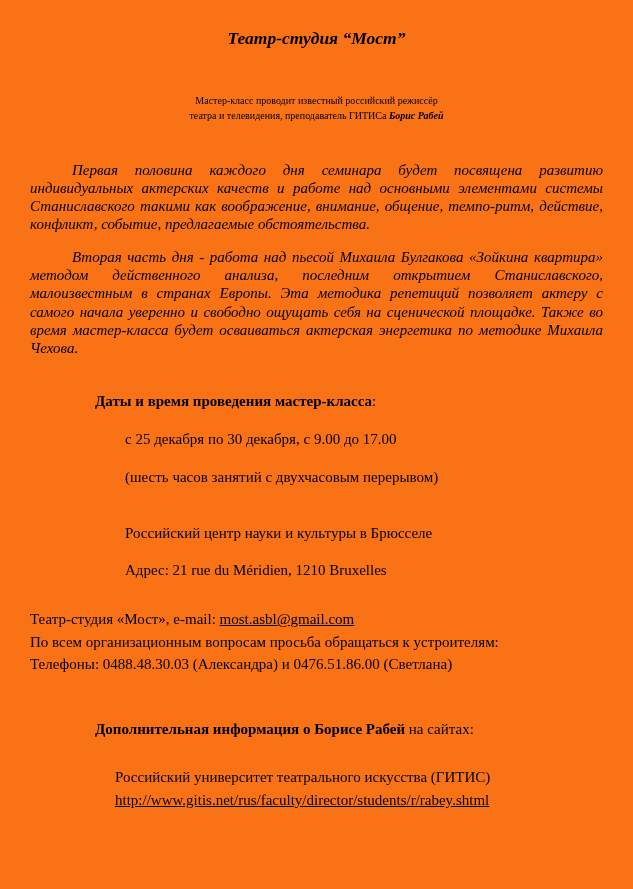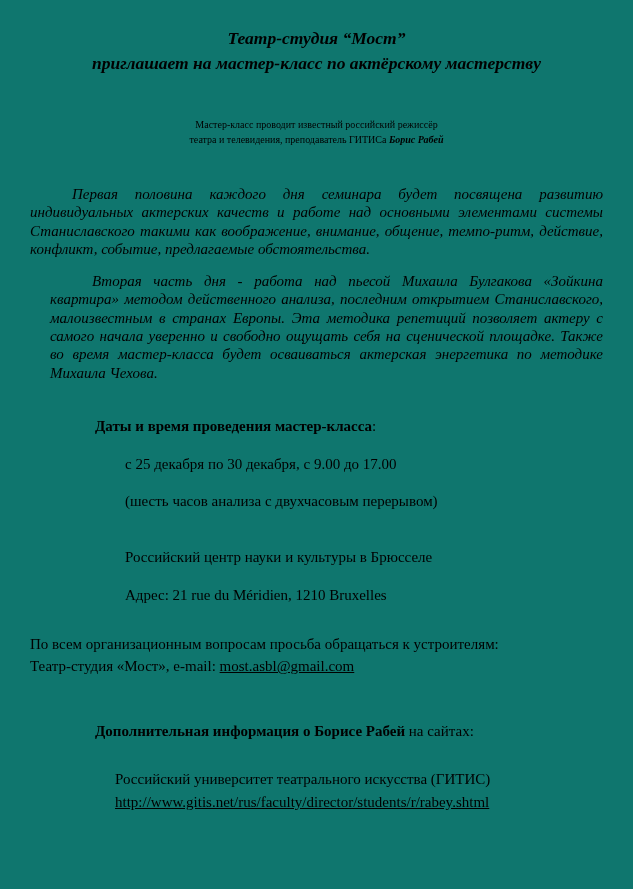--- a/index.html
+++ b/index.html
@@ -1,21 +1,21 @@
 <!DOCTYPE html>
 <html><head>
 <meta charset="utf-8">
 <style>
   html, body { margin: 0; padding: 0; background: #fff; }
   .page {
     width: 633px;
     height: 889px;
     box-sizing: border-box;
     padding: 26px 30px 20px 30px;
-    background: #0f766e;
+    background: #f97316;
     color: #000000;
     font-family: "Liberation Serif", "DejaVu Serif", serif;
     font-size: 15px;
     overflow: hidden;
   }
   .title {
     text-align: center;
     font-weight: bold;
     font-style: italic;
     font-size: 17.5px;
@@ -29,21 +29,21 @@
   }
   .intro .name { font-weight: bold; font-style: italic; }
   .para {
     text-align: justify;
     font-style: italic;
     text-indent: 42px;
     line-height: 1.22;
     margin-top: 16px;
     margin-bottom: 0;
   }
-  .para + .para { margin-top: 14px; margin-left: 20px; }
+  .para + .para { margin-top: 14px; }
   .paras { margin-top: 38px; }
   .section { margin-top: 34px; margin-left: 65px; line-height: 1.45; }
   .section .heading { font-weight: bold; }
   .section .subline { margin-left: 30px; margin-top: 16px; }
   .centered-note {
     text-align: center;
     margin-top: 30px;
   }
   .contact { margin-top: 26px; line-height: 1.5; }
   .moreinfo { margin-top: 42px; margin-left: 65px; line-height: 1.5; }
@@ -55,48 +55,48 @@
     cursor: pointer;
   }
 </style>
 </head>
 <body>
 
 <div class="page">
 
   <div class="title">
     <div>Театр-студия “Мост”</div>
-    <div>приглашает на мастер-класс по актёрскому мастерству</div>
   </div>
 
   <div class="intro">
     <div>Мастер-класс проводит известный российский режиссёр</div>
     <div><span>театра и телевидения, преподаватель ГИТИСа </span><span class="name">Борис Рабей</span></div>
   </div>
 
   <div class="paras">
     <p class="para">Первая половина каждого дня семинара будет посвящена развитию индивидуальных актерских качеств и работе над основными элементами системы Станиславского такими как воображение, внимание, общение, темпо-ритм, действие, конфликт, событие, предлагаемые обстоятельства.</p>
     <p class="para">Вторая часть дня - работа над пьесой Михаила Булгакова «Зойкина квартира» методом действенного анализа, последним открытием Станиславского, малоизвестным в странах Европы. Эта методика репетиций позволяет актеру с самого начала уверенно и свободно ощущать себя на сценической площадке. Также во время мастер-класса будет осваиваться актерская энергетика по методике Михаила Чехова.</p>
   </div>
 
   <div class="section">
     <div><span class="heading">Даты и время проведения мастер-класса</span><span>:</span></div>
     <div class="subline">с 25 декабря по 30 декабря, с 9.00 до 17.00</div>
-    <div class="subline">(шесть часов анализа с двухчасовым перерывом)</div>
+    <div class="subline">(шесть часов занятий с двухчасовым перерывом)</div>
   </div>
 
   <div class="section">
     <div class="subline">Российский центр науки и культуры в Брюсселе</div>
     <div class="subline">Адрес: 21 rue du Méridien, 1210 Bruxelles</div>
   </div>
 
 
   <div class="contact">
+    <div><span>Театр-студия «Мост», e-mail: </span><a class="link">most.asbl@gmail.com</a></div>
     <div>По всем организационным вопросам просьба обращаться к устроителям:</div>
-    <div><span>Театр-студия «Мост», e-mail: </span><a class="link">most.asbl@gmail.com</a></div>
+    <div>Телефоны: 0488.48.30.03 (Александра) и 0476.51.86.00 (Светлана)</div>
   </div>
 
   <div class="moreinfo">
     <div><span class="heading-bold">Дополнительная информация о Борисе Рабей</span><span> на сайтах:</span></div>
 
     <div class="site-block">
       <div>Российский университет театрального искусства (ГИТИС)</div>
       <div><a class="link">http://www.gitis.net/rus/faculty/director/students/r/rabey.shtml</a></div>
     </div>
 

